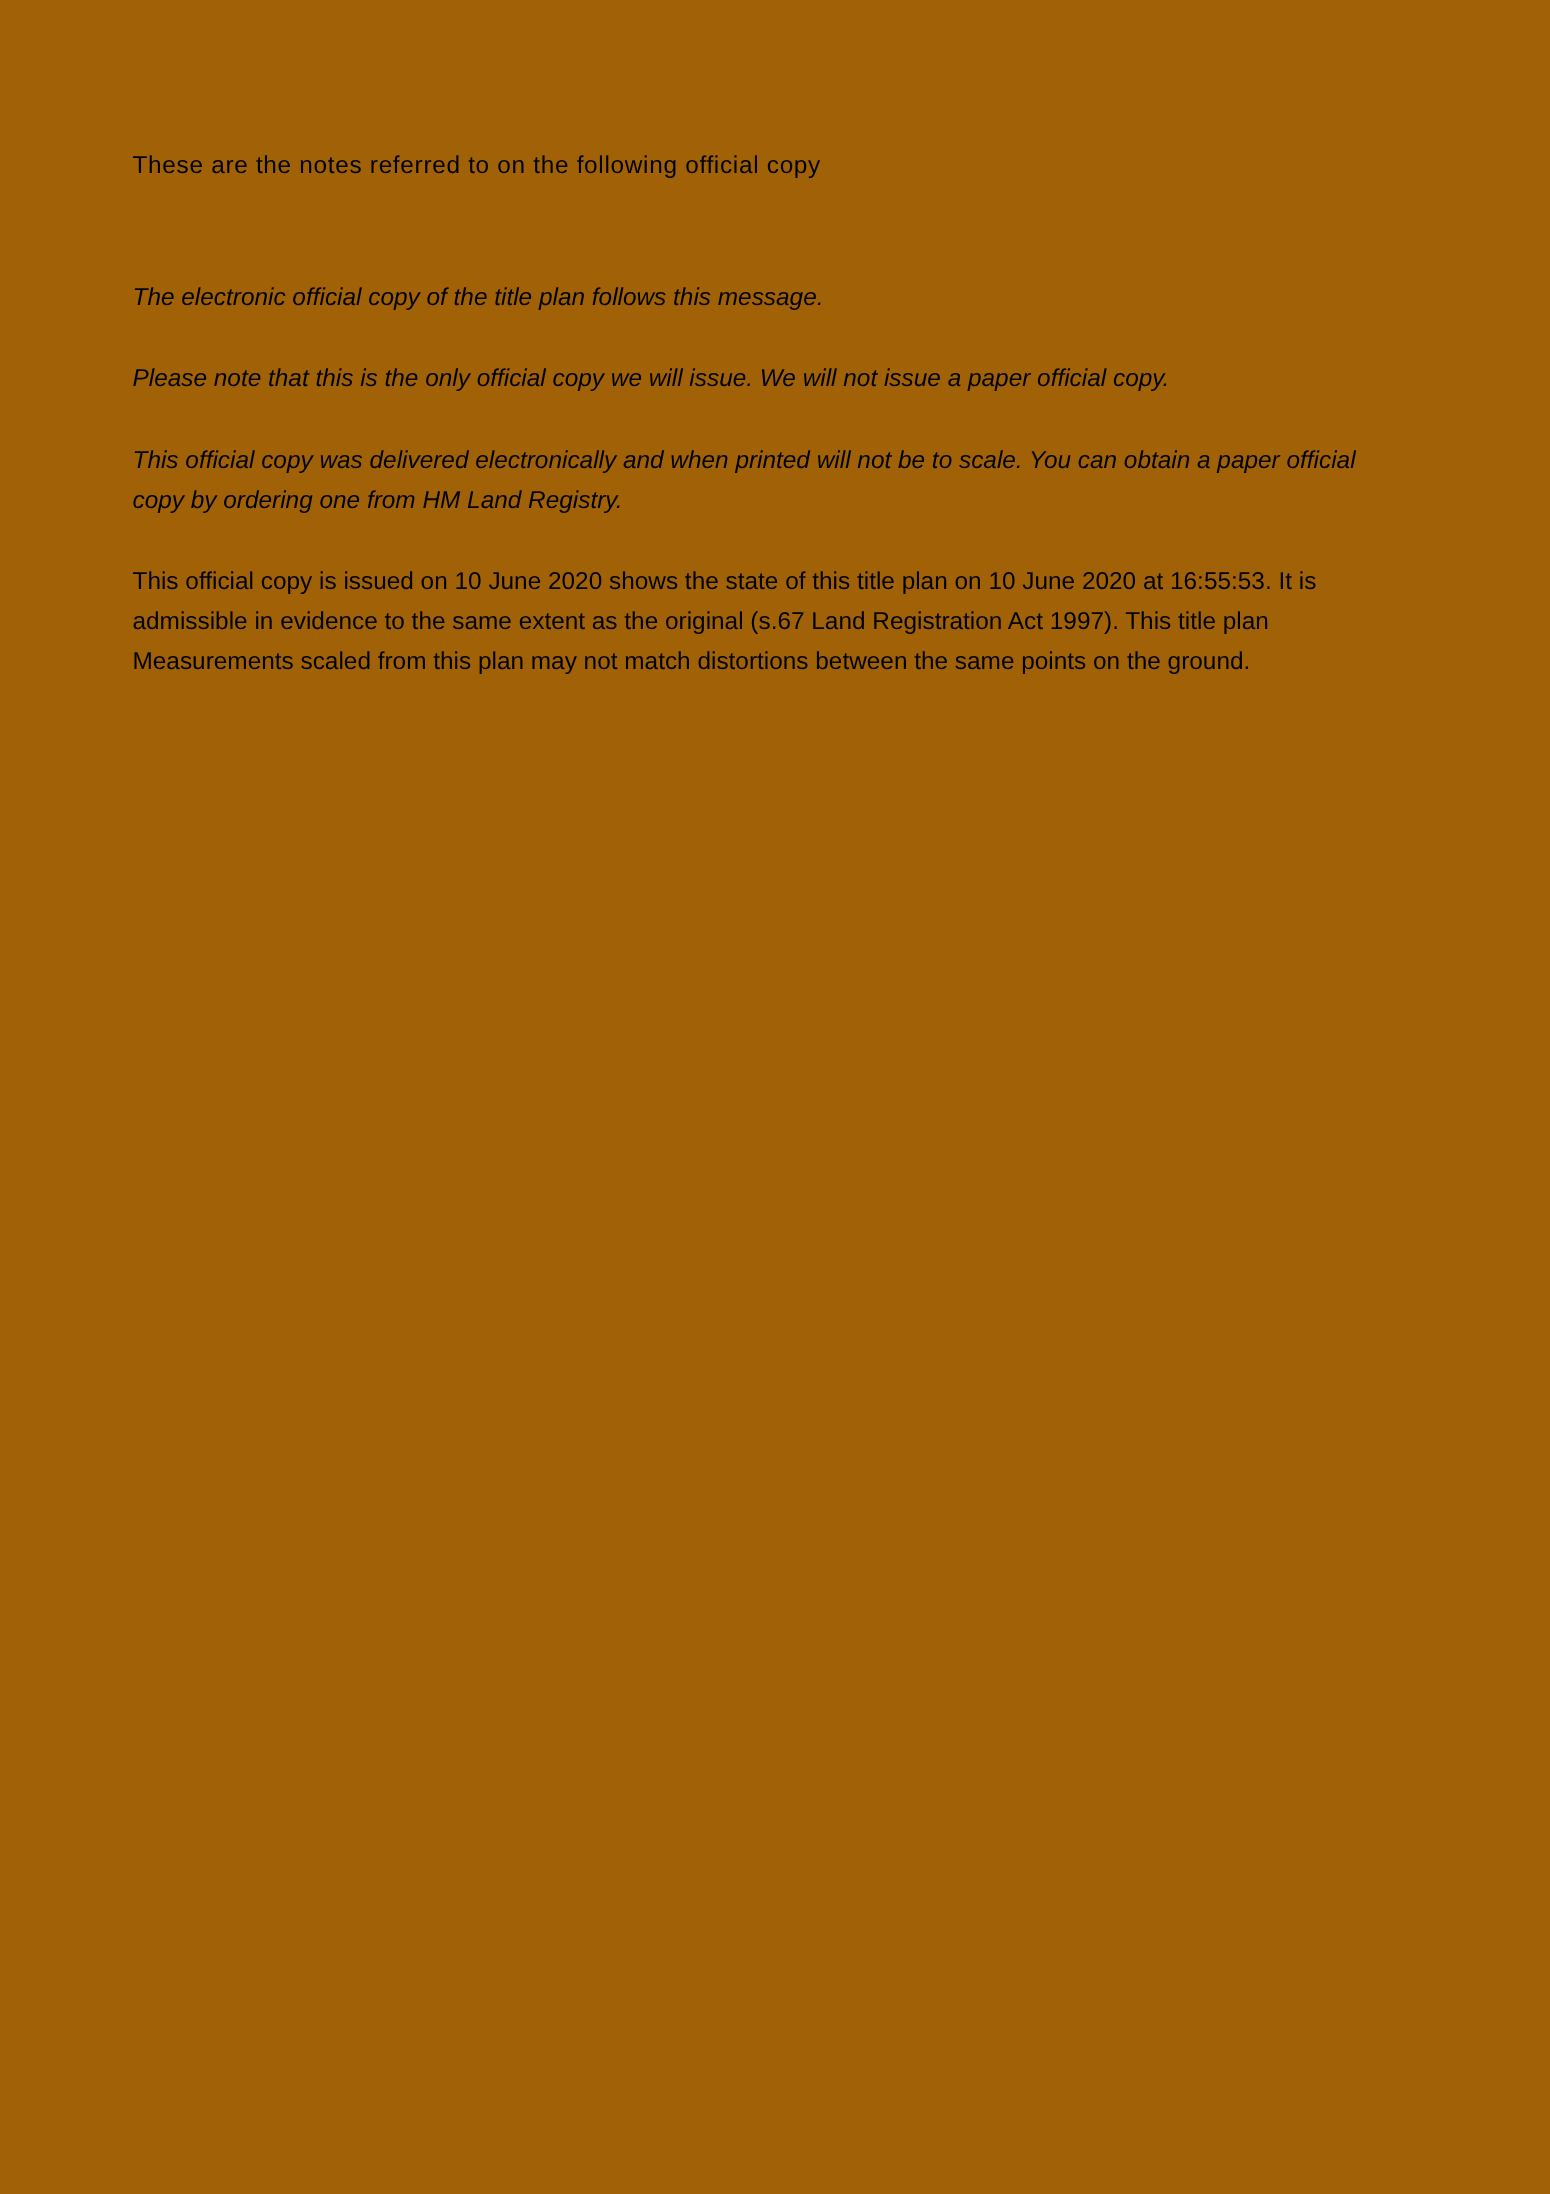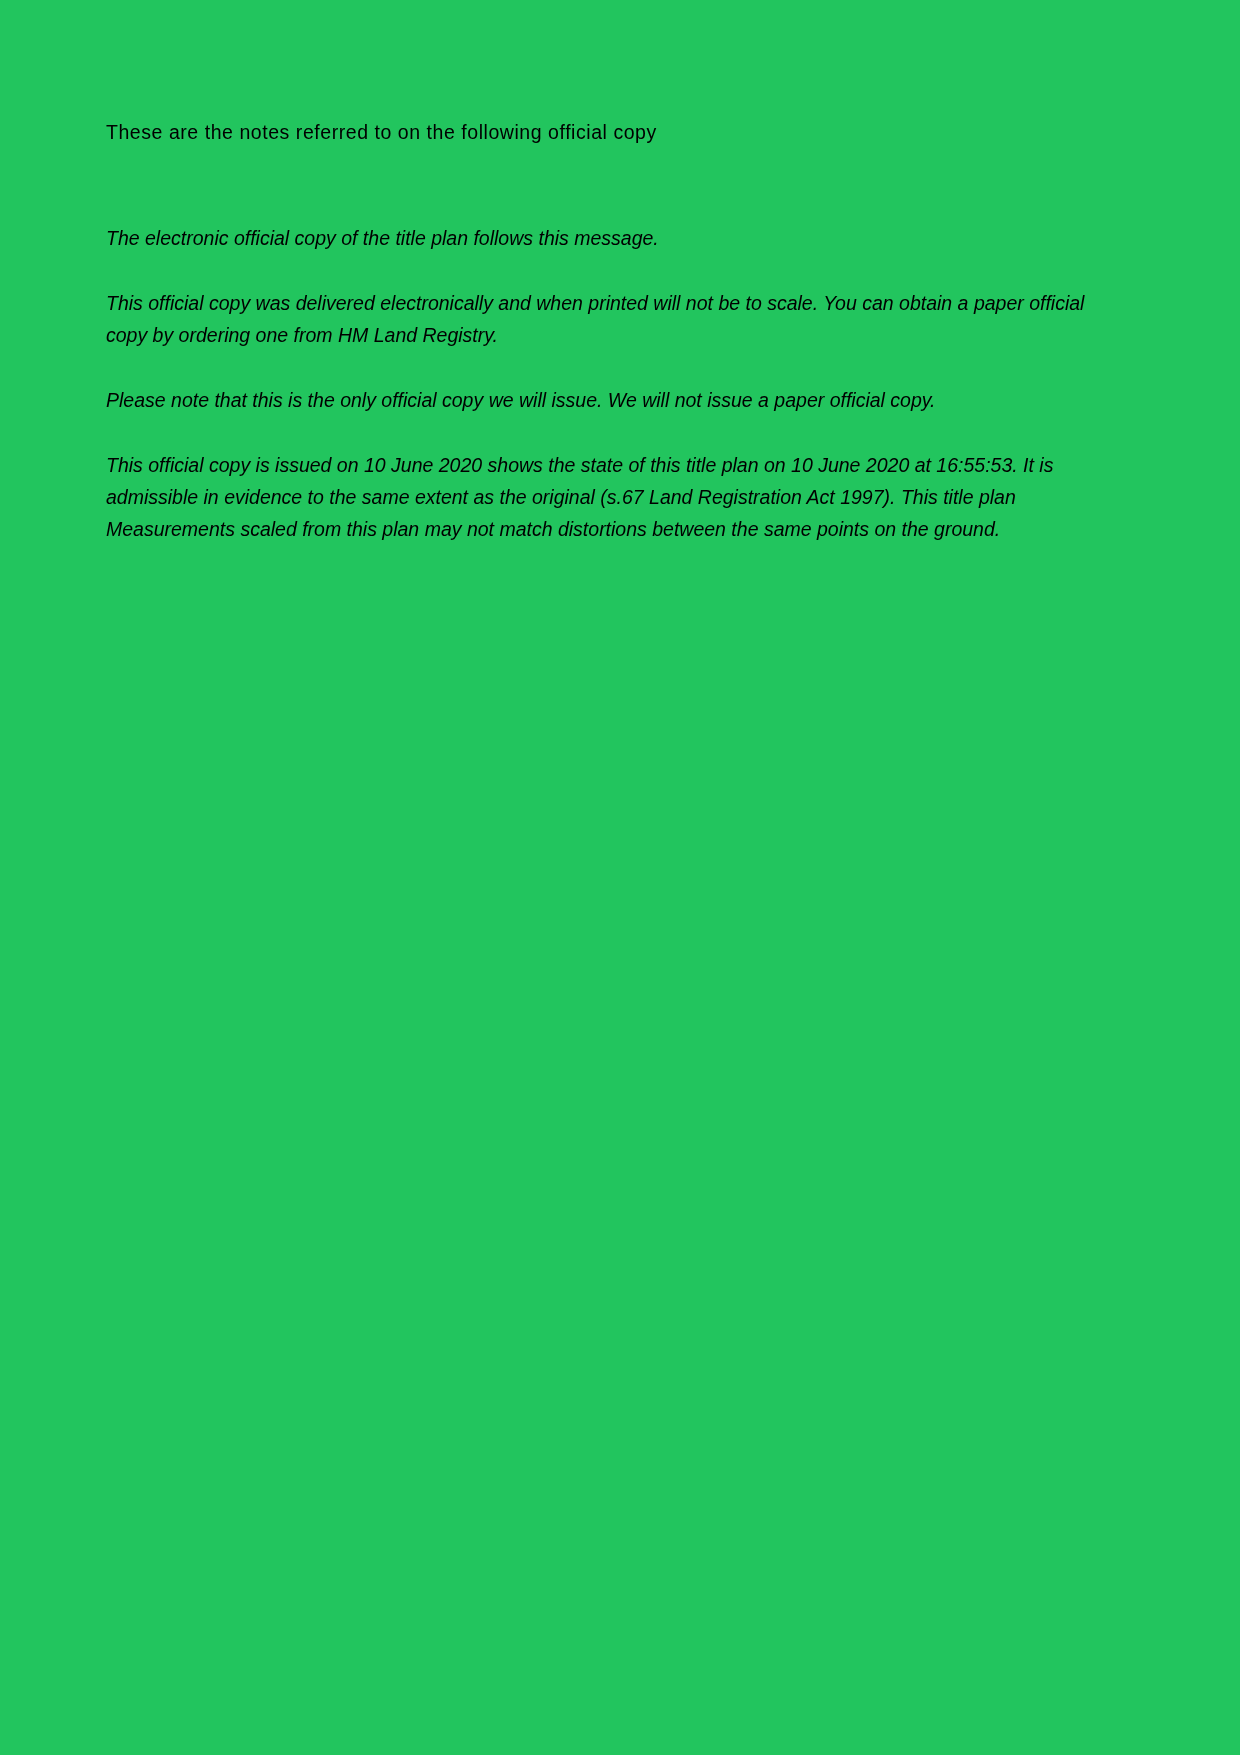--- a/index.html
+++ b/index.html
@@ -14,21 +14,21 @@
     color: #000000;
     position: relative;
     overflow: hidden;
   }
   .page {
     position: absolute;
     top: 0;
     left: 0;
     width: 1240px;
     height: 1755px;
-    background: #22c55e;
+    background: #a16207;
   }
   .content {
     position: absolute;
     left: 106px;
     top: 118px;
     width: 1010px;
   }
   .heading {
     font-size: 19.5px;
     line-height: 1.5;
@@ -51,38 +51,37 @@
     margin-bottom: 0;
   }
   .para-block {
     font-size: 19.5px;
     line-height: 32px;
     color: #000000;
     margin: 0;
   }
   .para-block .line {
     display: block;
-    font-style: italic;
   }
 </style>
 </head>
 <body>
 
 <div class="page">
   <div class="content">
 
     <p class="heading">These are the notes referred to on the following official copy</p>
 
     <div class="spacer-lg"></div>
 
     <p class="para">The electronic official copy of the title plan follows this message.</p>
 
+    <p class="para">Please note that this is the only official copy we will issue.  We will not issue a paper official copy.</p>
+
     <p class="para">This official copy was delivered electronically and when printed will not be to scale.  You can obtain a paper official copy by ordering one from HM Land Registry.</p>
-
-    <p class="para">Please note that this is the only official copy we will issue.  We will not issue a paper official copy.</p>
 
     <div class="para-block">
       <span class="line">This official copy is issued on 10 June 2020 shows the state of this title plan on 10 June 2020 at 16:55:53. It is</span>
       <span class="line">admissible in evidence to the same extent as the original (s.67 Land Registration Act 1997).  This title plan</span>
       <span class="line">Measurements scaled from this plan may not match distortions between the same points on the ground.</span>
     </div>
 
   </div>
 </div>
 

